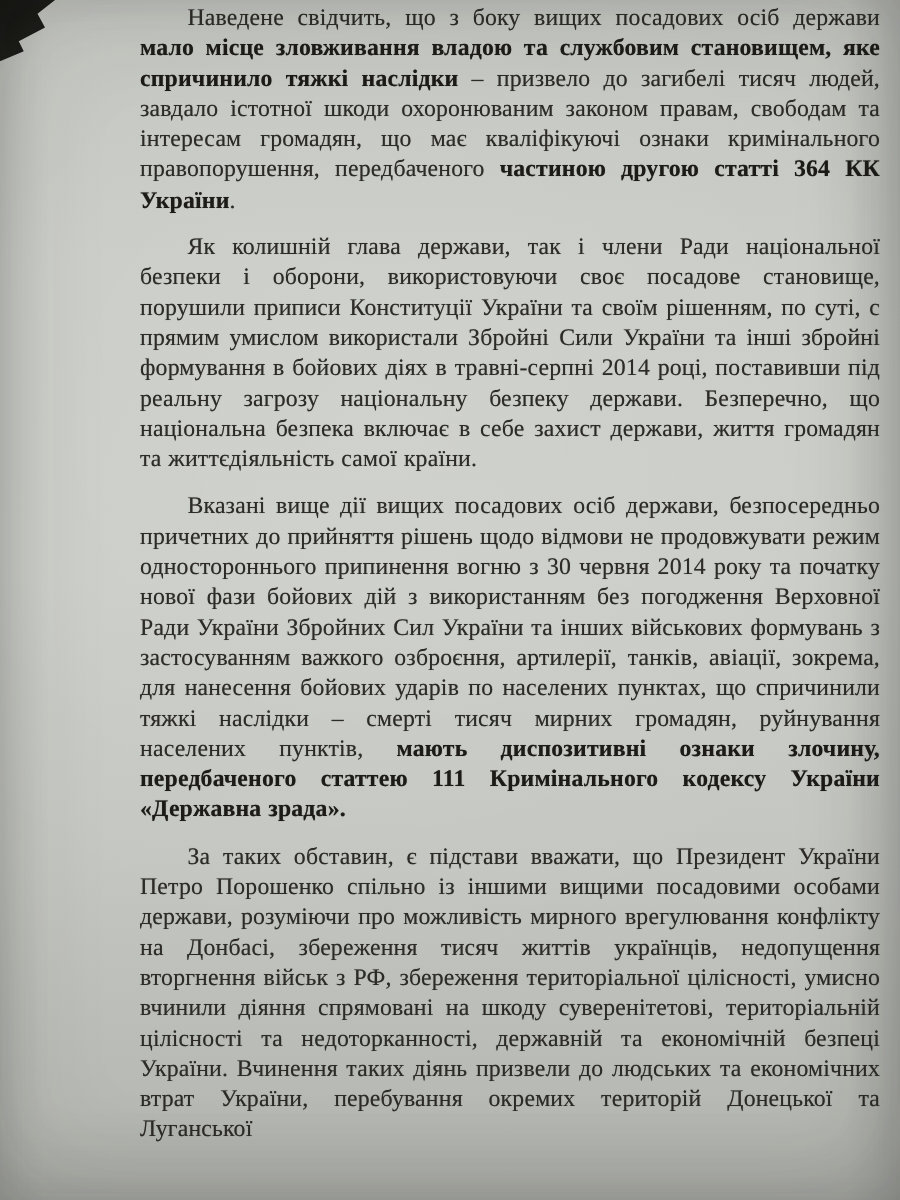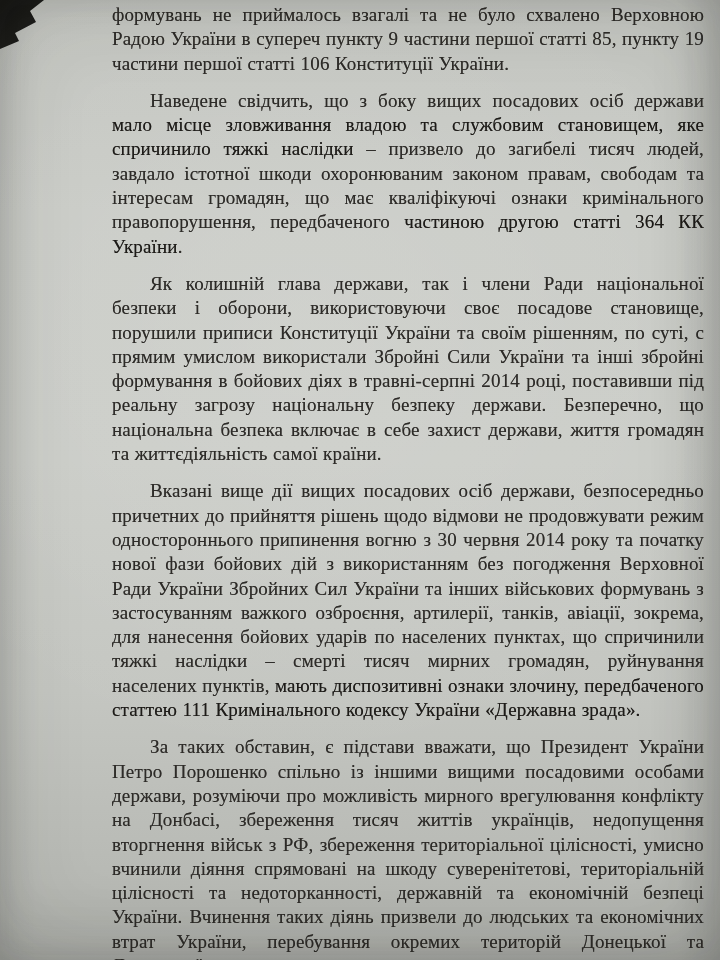--- a/index.html
+++ b/index.html
@@ -53,31 +53,30 @@
     text-shadow: 0 0 0.6px rgba(45,43,40,0.55);
   }
   .page-text p {
     margin: 0 0 13px 0;
     text-indent: 38px;
   }
   .page-text p.no-indent {
     text-indent: 0;
   }
   .page-text .b {
-    font-weight: normal;
+    font-weight: bold;
     color: #1d1b18;
     text-shadow: 0 0 0.6px rgba(25,23,20,0.6);
   }
 </style>
 </head>
 <body>
 
 <div class="photo">
   <div class="corner" style="background-color: rgb(21, 21, 19);"></div>
   <div class="page-text" id="page-text" lang="uk" style="color: rgb(45, 43, 40);">
-      <p class="no-indent"><span>формувань не приймалось взагалі та не було схвалено Верховною Радою України в супереч пункту 9 частини першої статті 85, пункту 19 частини першої статті 106 Конституції України.</span></p>
       <p><span>Наведене свідчить, що з боку вищих посадових осіб держави </span><span class="b">мало місце зловживання владою та службовим становищем, яке спричинило тяжкі наслідки</span><span> – призвело до загибелі тисяч людей, завдало істотної шкоди охоронюваним законом правам, свободам та інтересам громадян, що має кваліфікуючі ознаки кримінального правопорушення, передбаченого </span><span class="b">частиною другою статті 364 КК України</span><span>.</span></p>
       <p><span>Як колишній глава держави, так і члени Ради національної безпеки і оборони, використовуючи своє посадове становище, порушили приписи Конституції України та своїм рішенням, по суті, с прямим умислом використали Збройні Сили України та інші збройні формування в бойових діях в травні-серпні 2014 році, поставивши під реальну загрозу національну безпеку держави. Безперечно, що національна безпека включає в себе захист держави, життя громадян та життєдіяльність самої країни.</span></p>
       <p><span>Вказані вище дії вищих посадових осіб держави, безпосередньо причетних до прийняття рішень щодо відмови не продовжувати режим одностороннього припинення вогню з 30 червня 2014 року та початку нової фази бойових дій з використанням без погодження Верховної Ради України Збройних Сил України та інших військових формувань з застосуванням важкого озброєння, артилерії, танків, авіації, зокрема, для нанесення бойових ударів по населених пунктах, що спричинили тяжкі наслідки – смерті тисяч мирних громадян, руйнування населених пунктів, </span><span class="b">мають диспозитивні ознаки злочину, передбаченого статтею 111 Кримінального кодексу України «Державна зрада».</span></p>
       <p><span>За таких обставин, є підстави вважати, що Президент України Петро Порошенко спільно із іншими вищими посадовими особами держави, розуміючи про можливість мирного врегулювання конфлікту на Донбасі, збереження тисяч життів українців, недопущення вторгнення військ з РФ, збереження територіальної цілісності, умисно вчинили діяння спрямовані на шкоду суверенітетові, територіальній цілісності та недоторканності, державній та економічній безпеці України. Вчинення таких діянь призвели до людських та економічних втрат України, перебування окремих територій Донецької та Луганської</span></p>
     </div>
   <div class="vignette"></div>
 </div>
 
 </body></html>

